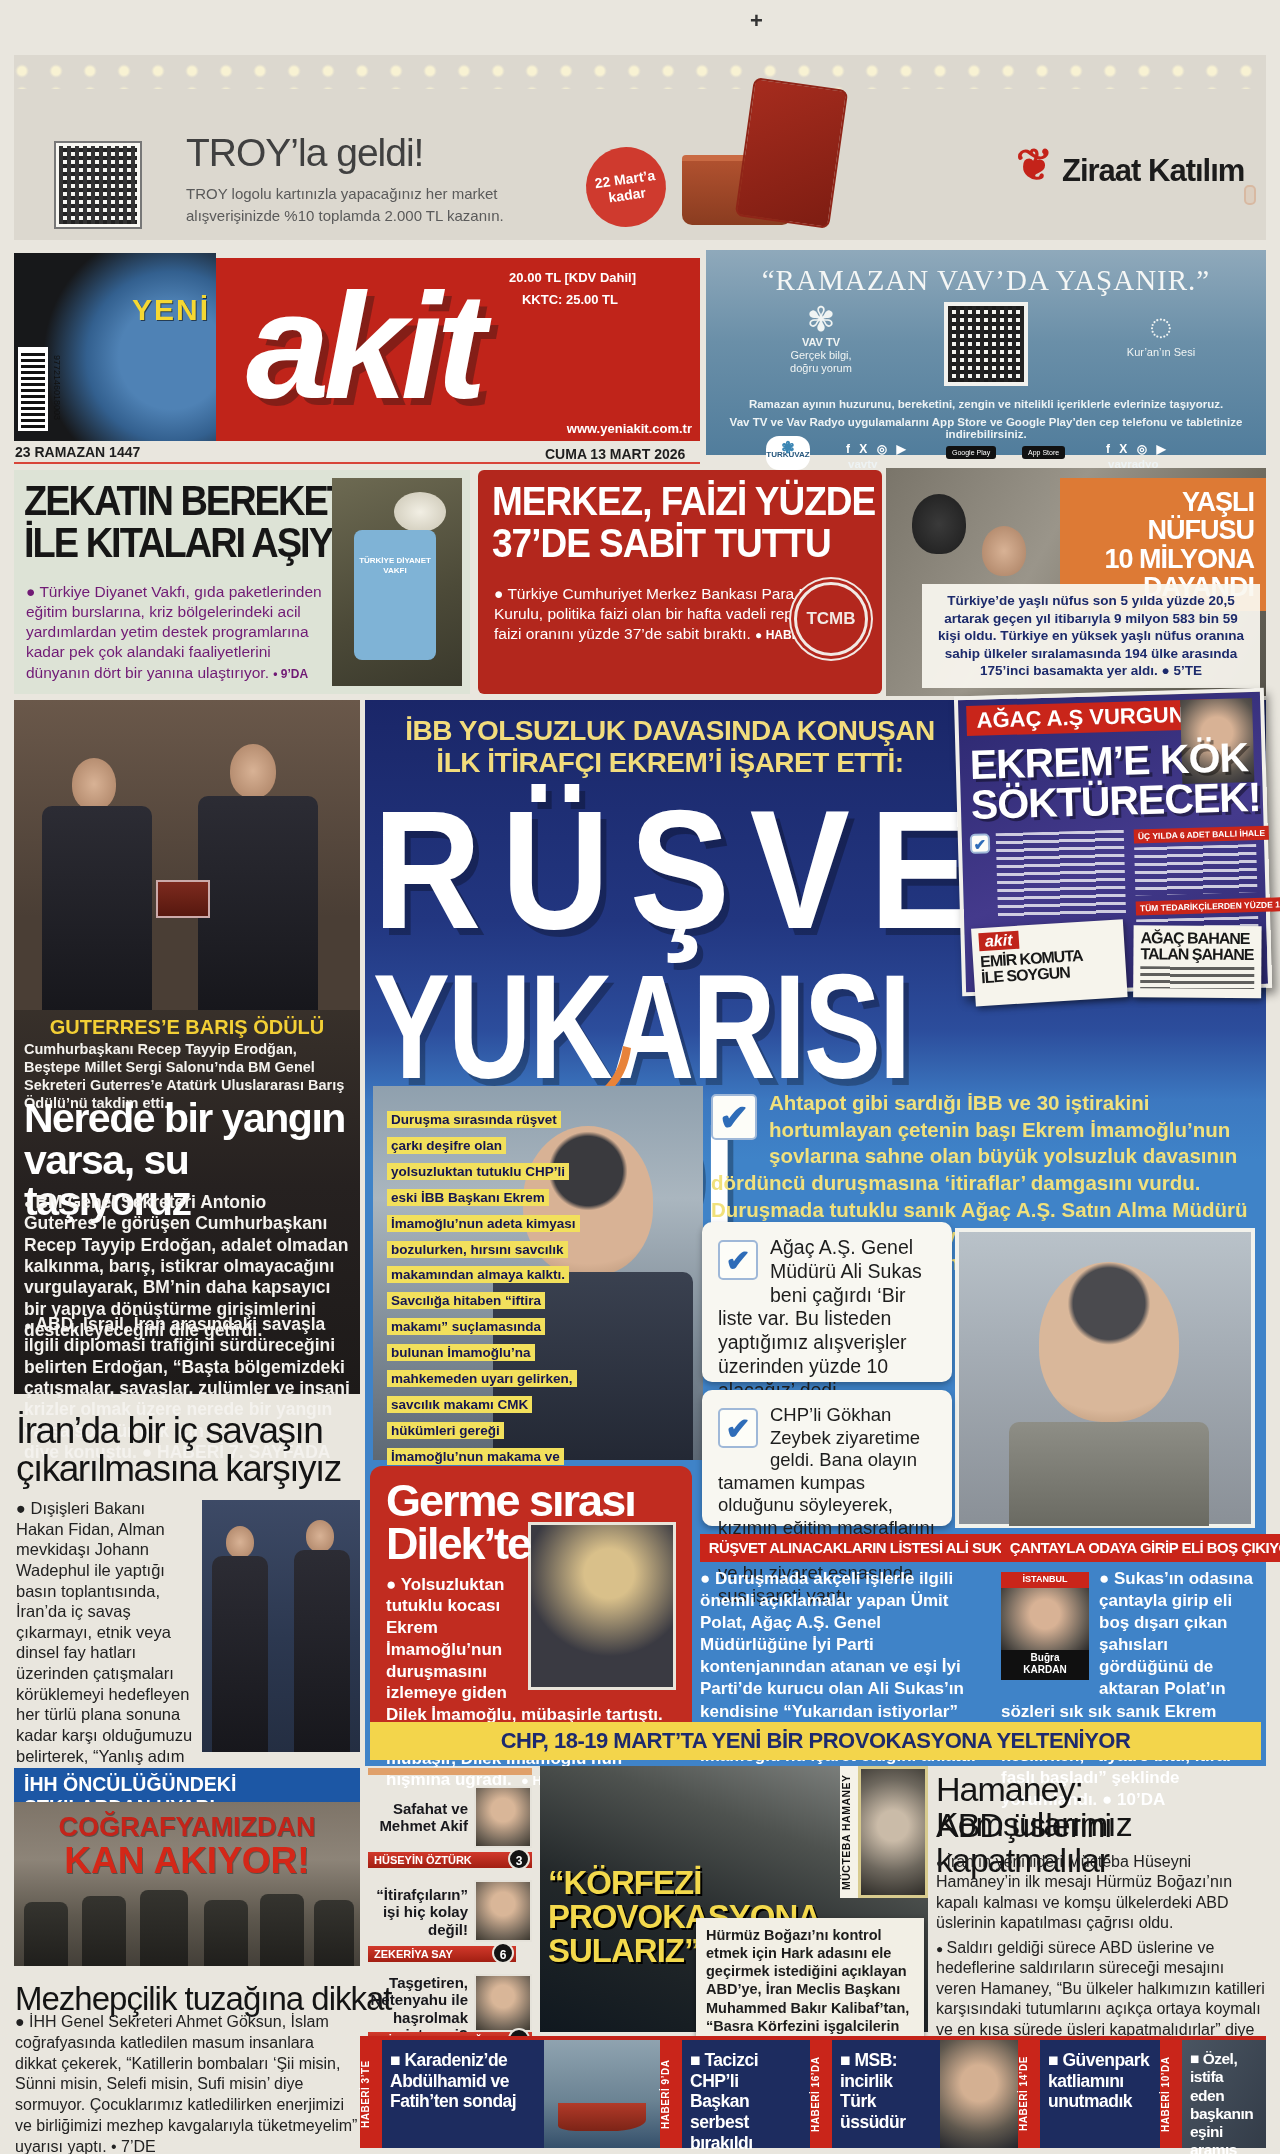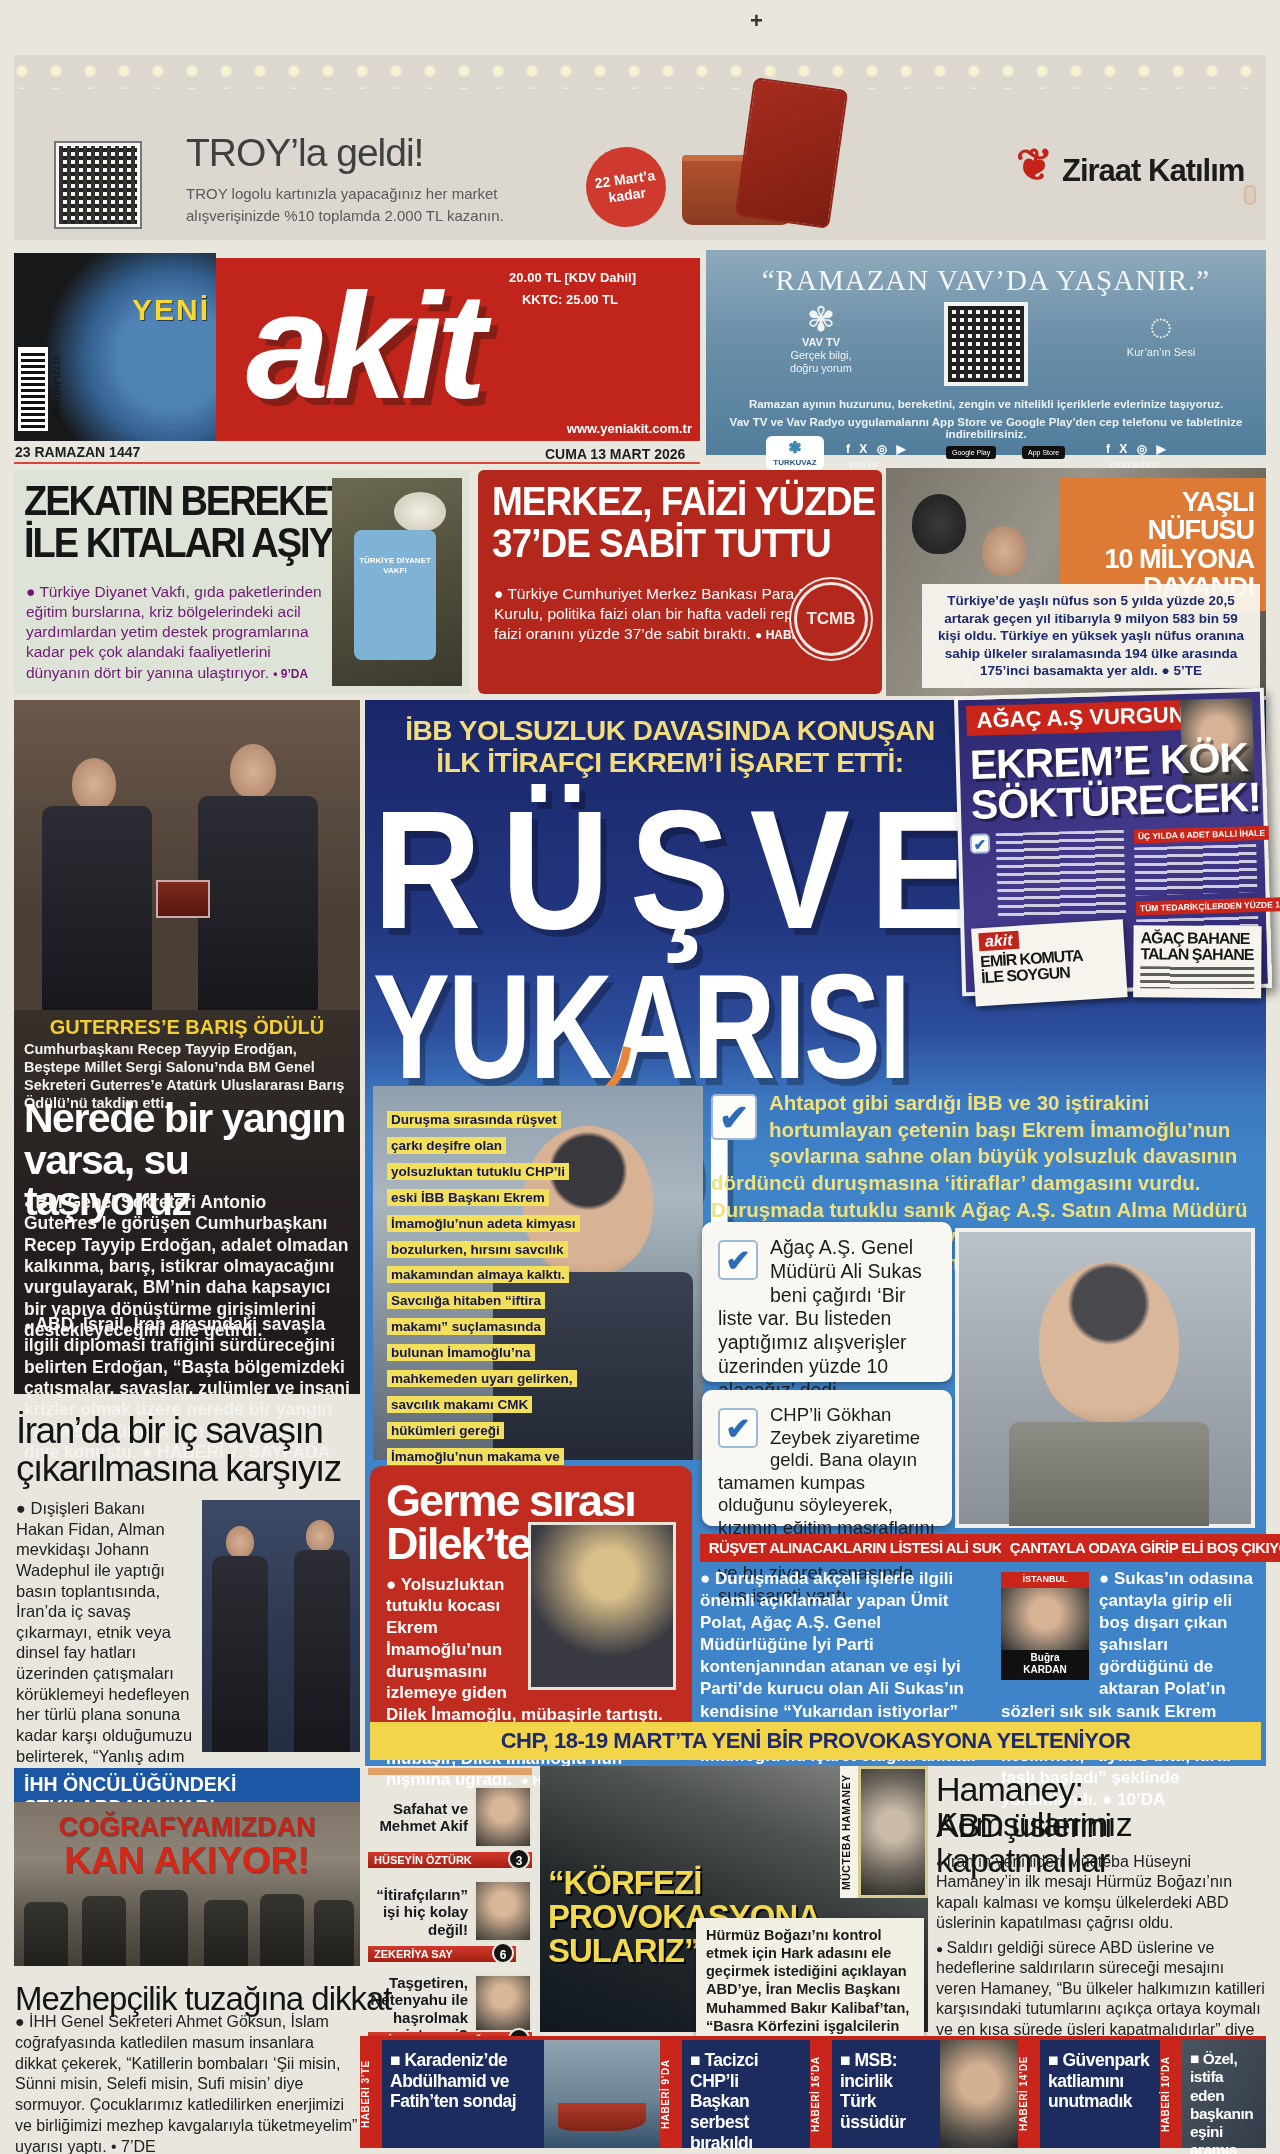--- a/index.html
+++ b/index.html
@@ -47,21 +47,21 @@
 .vav { left:706px; top:250px; width:560px; height:205px;
   background:linear-gradient(180deg,#8fa9bb,#6a8fa8 45%,#517d9c); }
 .vav-head { font-family:"Liberation Serif",serif; color:#f4f6f5; font-size:29px; text-align:center; letter-spacing:1px; }
 .vav-sub { color:#eef3f4; font-size:11.5px; font-weight:bold; text-align:center; }
 .vav-logo { color:#f0f4f3; text-align:center; font-size:11px; line-height:1.2; }
 .vav-flower { font-size:34px; line-height:1; }
 .vavqr { background:
   repeating-linear-gradient(90deg,#222 0 4px,transparent 4px 8px),
   repeating-linear-gradient(0deg,#1b1b1b 0 4px,#f2f2ee 4px 8px); border:4px solid #f2f2ee; }
 .turkuvaz { background:#fff; color:#27577d; font-size:8px; font-weight:bold; text-align:center;
-  width:58px; height:34px; border-radius:6px; padding-top:22px; position:relative; }
+  width:44px; height:34px; border-radius:13px; padding-top:14px; position:relative; }
 .turkuvaz:before { content:"❃"; position:absolute; left:50%; top:2px; transform:translateX(-50%);
   color:#3c86b4; font-size:16px; }
 .socials { color:#fff; font-size:12px; letter-spacing:3px; font-weight:bold; }
 .appbadge { background:#111; color:#fff; font-size:7px; border-radius:3px; padding:3px 6px; }
 
 
 .tdv { left:14px; top:470px; width:456px; height:224px; background:#dde3d6; }
 .h-black { color:#161616; font-weight:bold; font-size:38px; letter-spacing:-2px; line-height:.95;
   transform:scaleY(1.12); transform-origin:top left; }
 .story-body { font-size:15.5px; color:#701a75; line-height:1.3; font-weight:500; }

